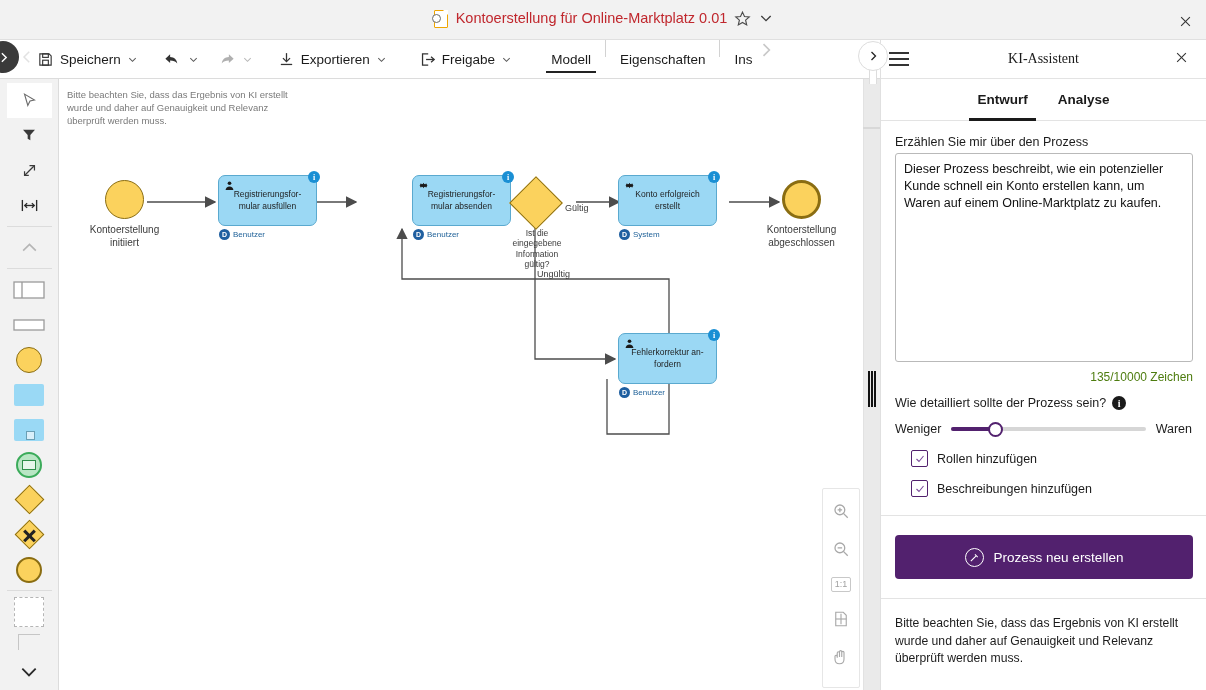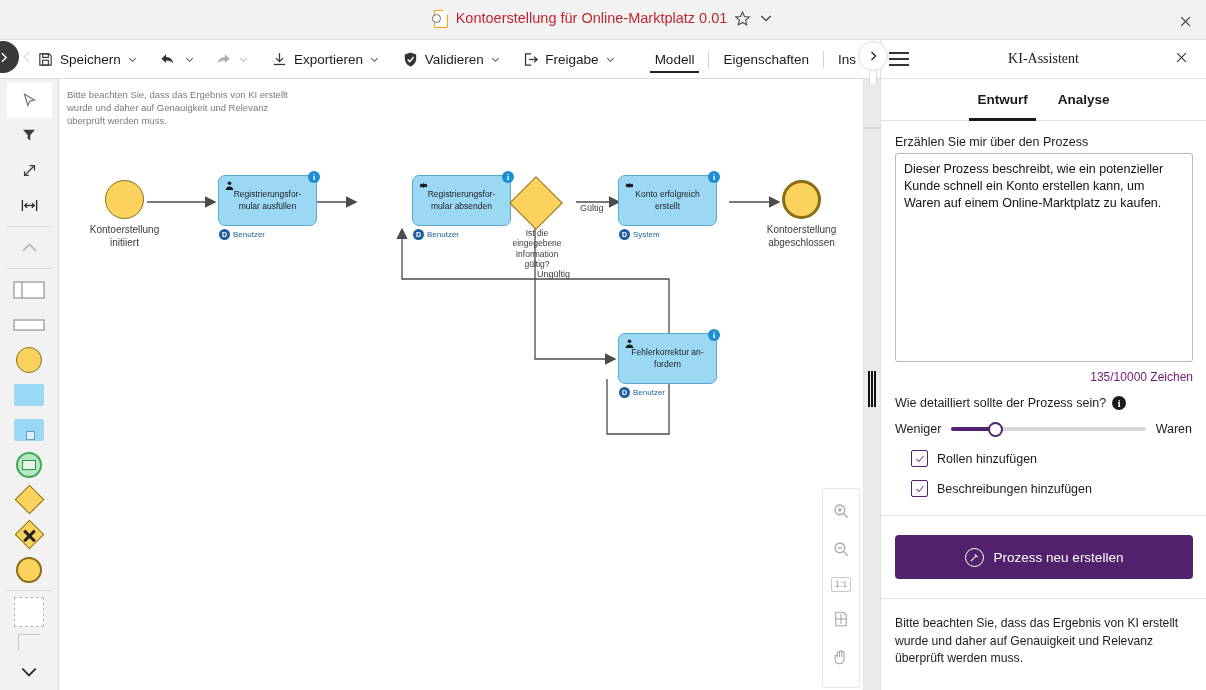--- a/index.html
+++ b/index.html
@@ -48,21 +48,21 @@
   }
   .mb-item {
     display:flex; align-items:center; gap:6px; height:39px;
     padding:0 9px; color:#1b1b1b; font-size:13.5px; white-space:nowrap;
   }
   .mb-item .cap { font-weight:400; }
   .mb-caret { width:11px; height:11px; color:#5b5b5b; flex:none; }
   .mb-icon { width:17px; height:17px; color:#333; flex:none; display:block; }
   .mb-sep-space { width:7px; }
 
-  .tabs { display:flex; align-items:center; height:39px; margin-left:16px; }
+  .tabs { display:flex; align-items:flex-start; height:39px; margin-left:16px; }
   .tab {
     position:relative; height:39px; display:flex; align-items:center;
     padding:0 14px; font-size:13.5px; color:#1b1b1b; white-space:nowrap;
   }
   .tab.active:after {
     content:""; position:absolute; left:9px; right:9px; bottom:6px;
     height:2px; background:#222;
   }
   .tab-div { width:1px; height:17px; background:#d2d2d2; }
   .tab.clipped { overflow:hidden; width:34px; padding-right:0; }
@@ -244,21 +244,21 @@
     content:""; position:absolute; left:-4px; right:-4px; bottom:0px; height:2.5px; background:#1a1a1a;
   }
 
   .rp-body { padding:14px 14px 0 14px; }
   .field-label { font-size:12.5px; color:#1c1c1c; margin-bottom:4px; }
   .ta {
     width:298px; height:209px; border:1px solid #b9b9b9; border-radius:3px;
     padding:7px 8px; font-family:"Liberation Sans", sans-serif; font-size:12.5px;
     color:#111; line-height:1.34; resize:none; outline:none;
   }
-  .counter { text-align:right; font-size:12px; color:#701a75; margin-top:5px; width:298px; }
+  .counter { text-align:right; font-size:12px; color:#4d7c0f; margin-top:5px; width:298px; }
 
   .detail-row { display:flex; align-items:center; gap:6px; margin-top:12px; }
   .detail-q { font-size:12.5px; color:#1c1c1c; }
   .info-ic {
     width:14px; height:14px; border-radius:50%; background:#1a1a1a; color:#fff;
     font-size:10px; display:flex; align-items:center; justify-content:center;
     font-family:"Liberation Serif", serif; font-weight:bold;
   }
   .slider-row { display:flex; align-items:center; gap:10px; margin-top:11px; }
   .sl-end { font-size:12.5px; color:#1c1c1c; }
@@ -367,30 +367,20 @@
           <line x1="4" y1="19" x2="20" y2="19"></line>
       </svg>
       <span class="cap">Exportieren</span>
       <svg class="mb-caret" viewBox="0 0 24 24" fill="none" stroke="currentColor" stroke-width="2.2">
           <polyline points="5,9 12,16 19,9"></polyline>
         </svg>
     </div>
 
     <div class="mb-sep-space"></div>
 
-    <div class="mb-item">
-      <svg class="mb-icon" viewBox="0 0 24 24" fill="currentColor" stroke="none">
-        <path d="M12 2l8 3v6c0 5-3.4 9.2-8 11-4.6-1.8-8-6-8-11V5z"></path>
-        <polyline points="8,12 11,15 16.5,8.5" fill="none" stroke="#fff" stroke-width="2"></polyline>
-      </svg>
-      <span class="cap">Validieren</span>
-      <svg class="mb-caret" viewBox="0 0 24 24" fill="none" stroke="currentColor" stroke-width="2.2">
-          <polyline points="5,9 12,16 19,9"></polyline>
-        </svg>
-    </div>
 
     <div class="mb-sep-space"></div>
 
     <div class="mb-item">
       <svg class="mb-icon" viewBox="0 0 24 24" fill="none" stroke="currentColor" stroke-width="1.8">
         <path d="M13 4H5v16h8"></path>
           <line x1="10" y1="12" x2="21" y2="12"></line>
           <polyline points="17,8 21.5,12 17,16"></polyline>
       </svg>
       <span class="cap">Freigabe</span>
@@ -573,21 +563,21 @@
         <span class="rico">D</span>
           <span>Benutzer</span>
       </div>
     </div>
 
     <div class="bnode" style="left:458px;top:105px;width:38px;height:38px;">
       <div class="gw"></div>
       <div class="gw-label" style="left:-24px;top:44px;width:88px;">Ist die<br>eingegebene<br>Information<br>gültig?</div>
     </div>
 
-    <div class="flow-label" style="left:521px;top:124px;">Gültig</div>
+    <div class="flow-label" style="left:506px;top:124px;">Gültig</div>
     <div class="flow-label" style="left:478px;top:190px;">Ungültig</div>
 
     <div class="bnode" style="left:559px;top:96px;width:99px;height:51px;">
       <div class="task" style="width:99px;height:51px;position:relative;">
         <svg class="task-ico" viewBox="0 0 24 24" fill="currentColor">
           <path d="M12 8.5a3.5 3.5 0 100 7 3.5 3.5 0 000-7zm9 3.5l-2-1.2.5-2.3-2.2-.9-1.4 1.9-2.3-.6L12 6l-1.6 2.9-2.3.6L6.7 7.6 4.5 8.5 5 10.8 3 12l2 1.2-.5 2.3 2.2.9 1.4-1.9 2.3.6L12 18l1.6-2.9 2.3-.6 1.4 1.9 2.2-.9-.5-2.3z"></path>
         </svg>
         <div class="task-badge">i</div>
         <div class="task-text">Konto erfolgreich<br>erstellt</div>
       </div>

